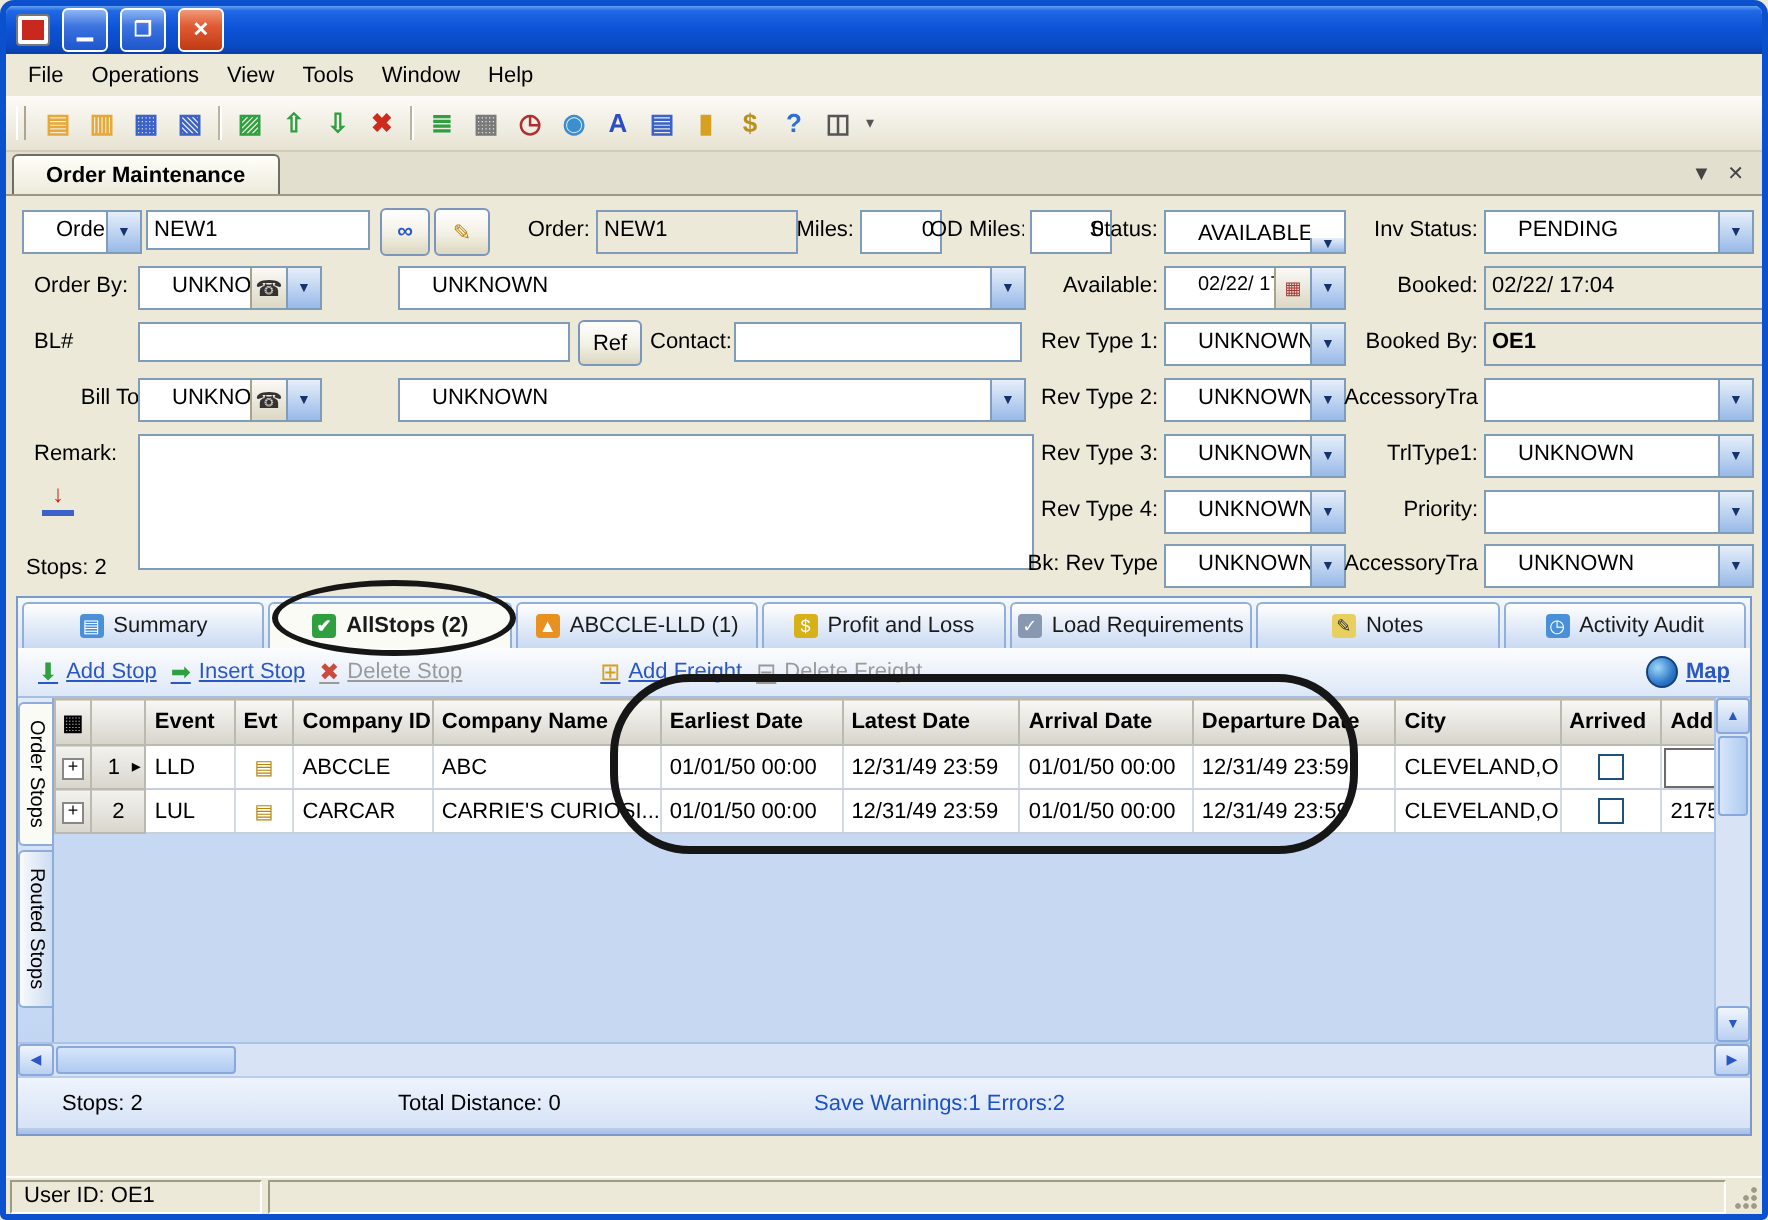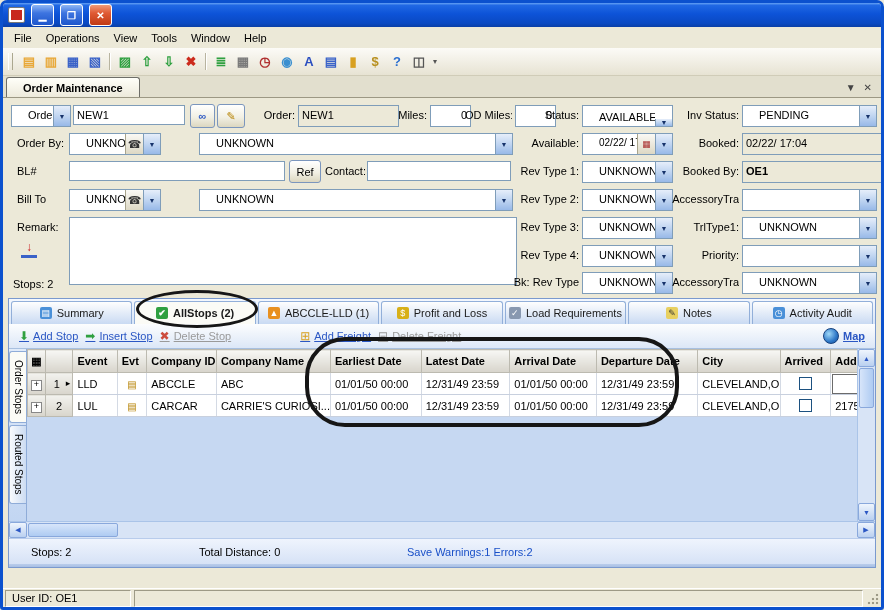--- a/index.html
+++ b/index.html
@@ -221,21 +221,21 @@
     <span class="lbl" style="left:322px;top:63px;width:40px;">Contact:</span>
     <input class="ipt" style="left: 364px; top: 63px; width: 144px;" value="">
     <span class="lbl r" style="left:480px;top:63px;width:96px;">Rev Type 1:</span>
     <div class="combo" style="left:579px;top:63px;width:89px;">
       <span class="ct">UNKNOWN</span>
       <span class="ca">▼</span>
     </div>
     <span class="lbl r" style="left:670px;top:63px;width:66px;">Booked By:</span>
     <div class="txt ro" style="left:739px;top:63px;width:133px;font-weight:bold;">OE1</div>
 
-    <span class="lbl" style="left:14px;top:91px;width:40px;">Bill To</span>
+    <span class="lbl" style="left:32px;top:91px;width:40px;text-align:center;">Bill To</span>
     <div class="combo" style="left:66px;top:91px;width:90px;">
       <span class="ct">UNKNOWN</span>
       <span class="side-btn">☎</span>
       <span class="ca">▼</span>
     </div>
     <div class="combo" style="left:196px;top:91px;width:312px;">
       <span class="ct">UNKNOWN</span>
       <span class="ca">▼</span>
     </div>
     <span class="lbl r" style="left:480px;top:91px;width:96px;">Rev Type 2:</span>

